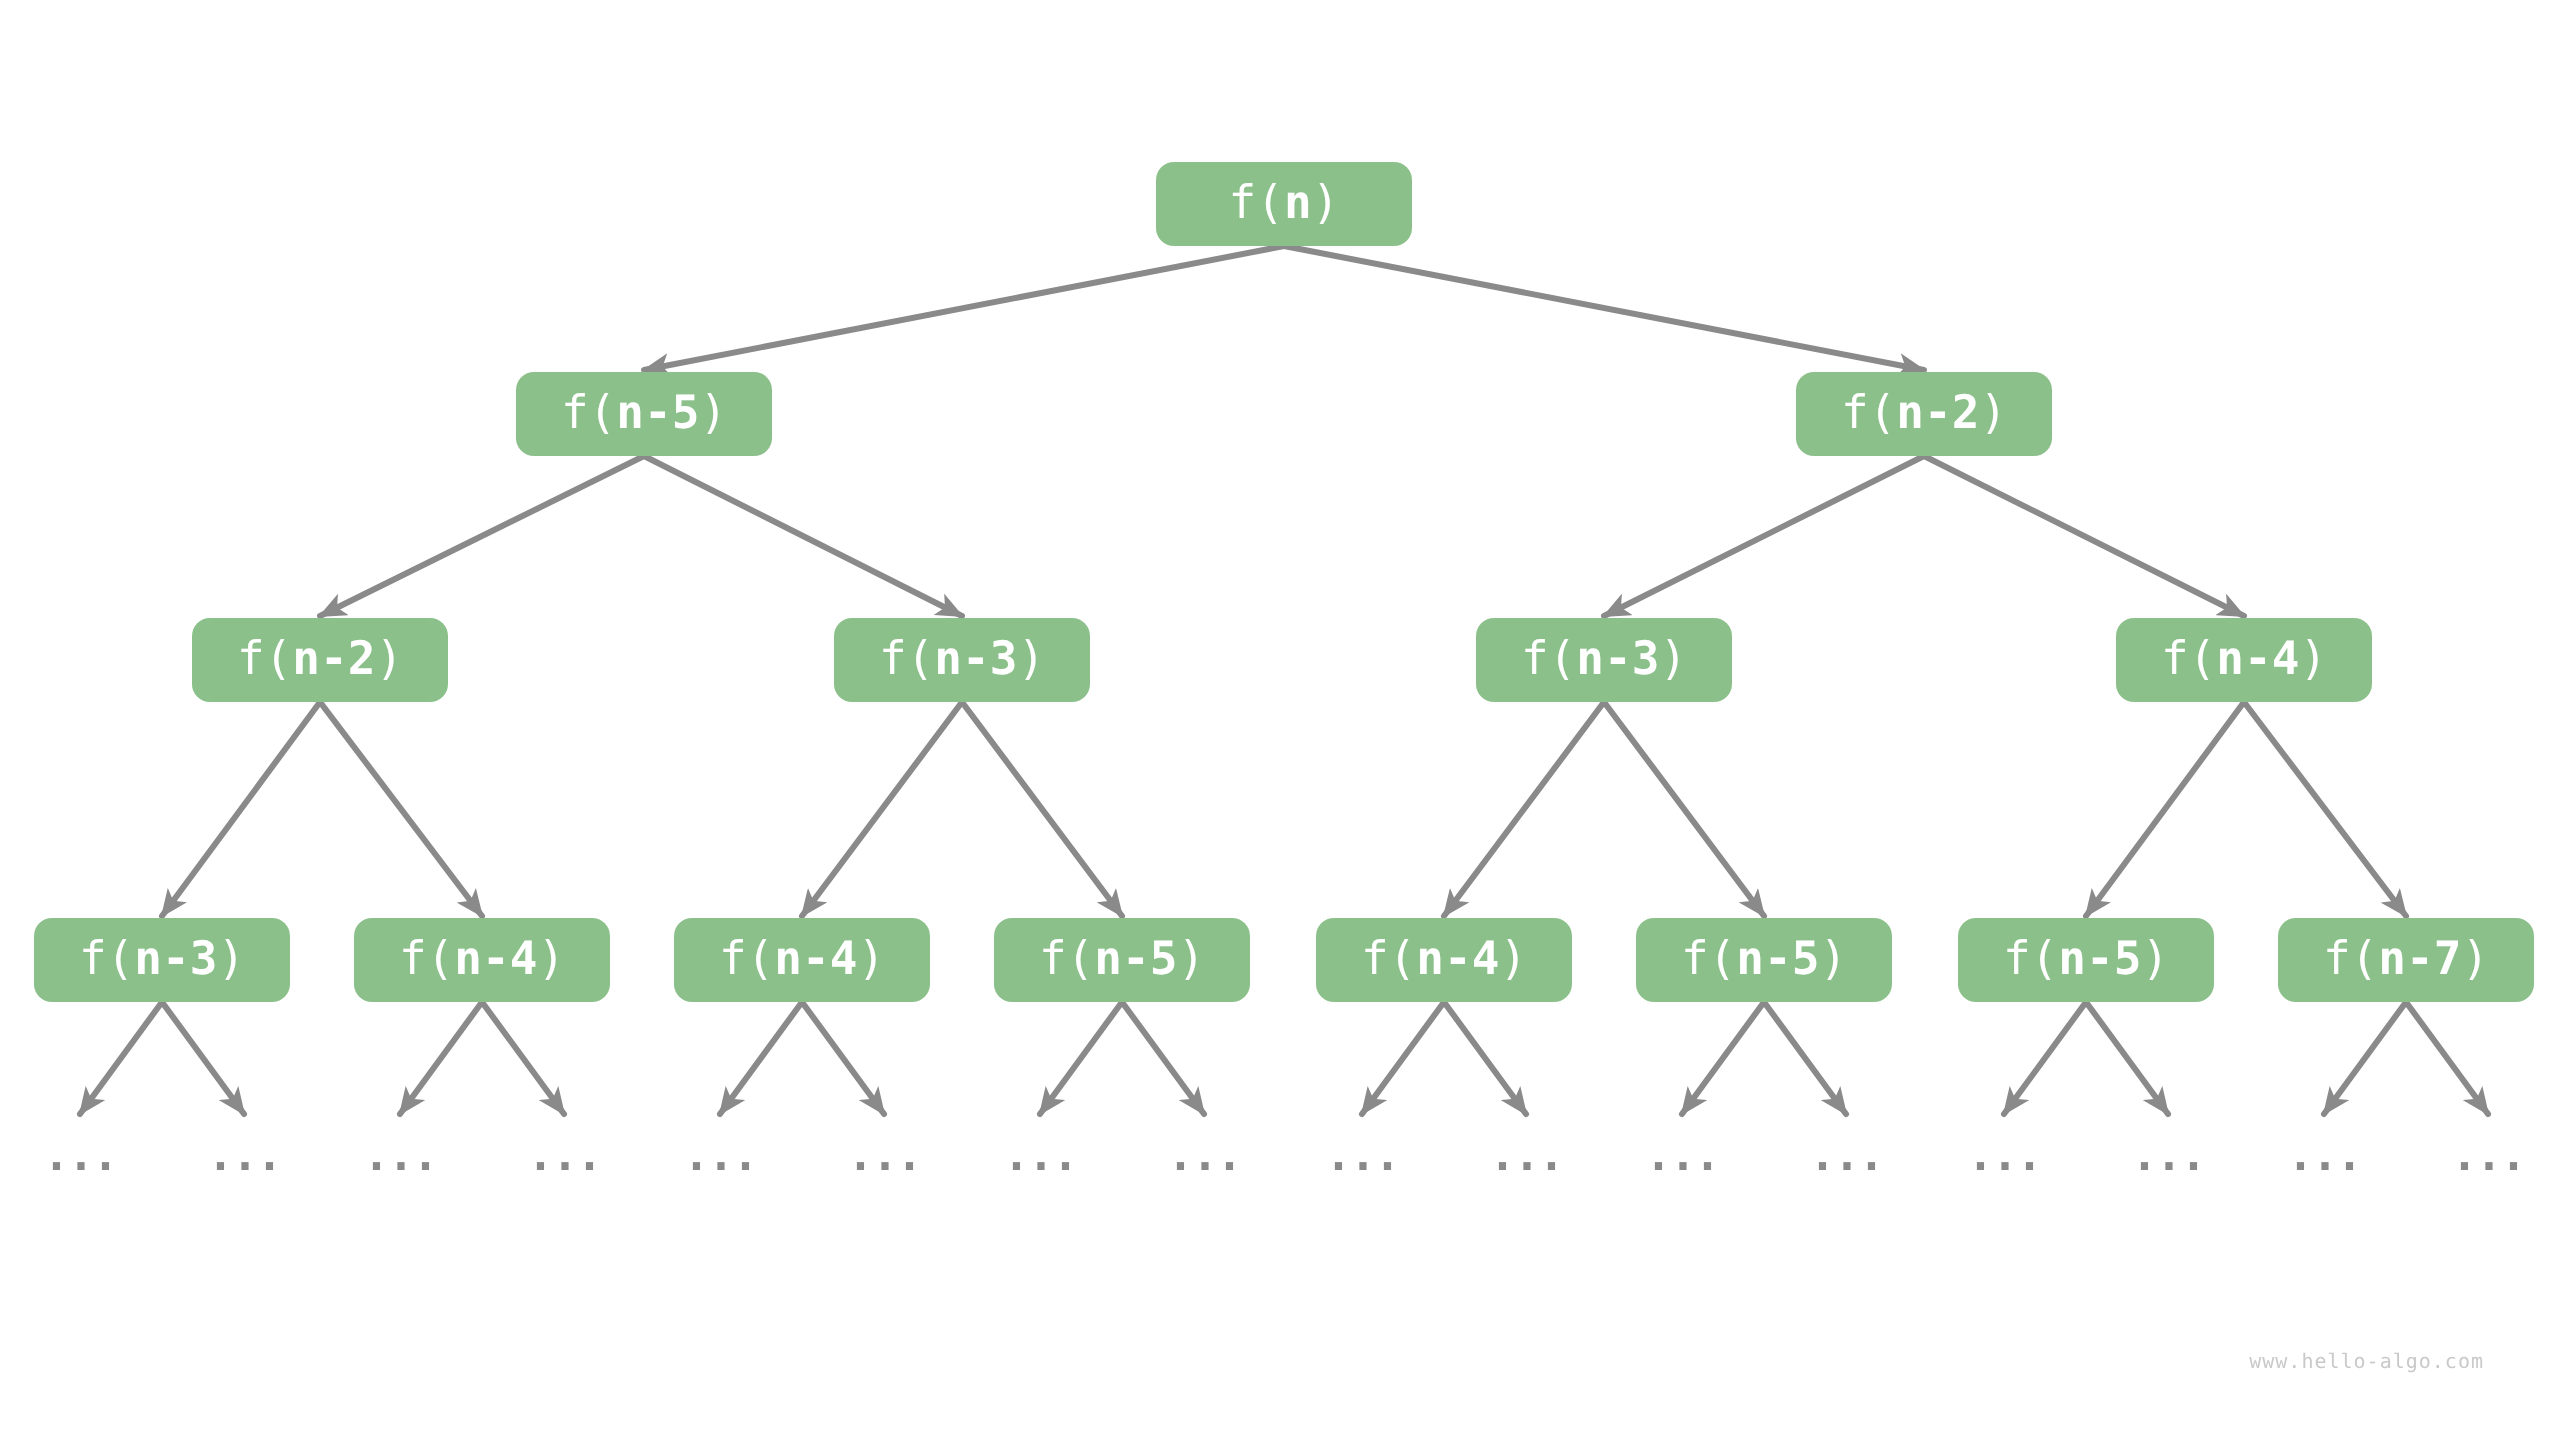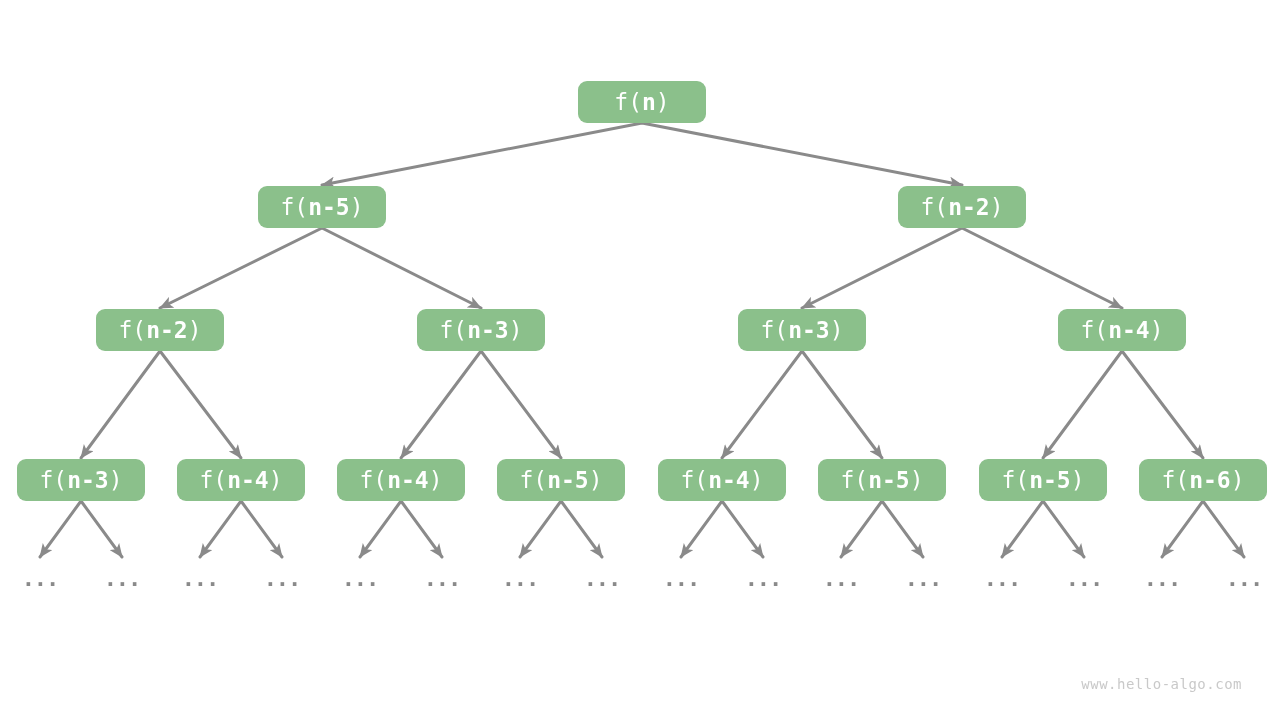--- a/index.html
+++ b/index.html
@@ -26,21 +26,21 @@
     box-sizing:border-box;
   }
   .node .arg{font-weight:bold;}
   .ellipsis{
     position:absolute;width:48px;height:26px;line-height:26px;
     text-align:center;color:var(--dots);
     font-size:22px;font-weight:bold;letter-spacing:-1px;
   }
   .watermark{
     position:absolute;right:38px;top:676px;
-    font-size:14px;color:var(--watermark);letter-spacing:0.5px;
+    font-size:10px;color:var(--watermark);letter-spacing:0.5px;
   }
 </style>
 </head>
 <body>
 
 <div id="stage">
   <svg id="edge-layer" viewBox="0 0 1280 720" xmlns="http://www.w3.org/2000/svg">
     <defs>
       <marker id="arrow" viewBox="0 0 14 12" markerWidth="14" markerHeight="12" refX="13" refY="6" orient="auto" markerUnits="userSpaceOnUse">
         <path d="M0,0 L14,6 L0,12 L3.5,6 Z" fill="#8a8a8a"></path>
@@ -145,21 +145,21 @@
         <span class="arg">n-5</span>
         <span>)</span>
       </div>
       <div class="node" style="left: 979px; top: 459px;">
         <span>f(</span>
         <span class="arg">n-5</span>
         <span>)</span>
       </div>
       <div class="node" style="left: 1139px; top: 459px;">
         <span>f(</span>
-        <span class="arg">n-6</span>
+        <span class="arg">n-7</span>
         <span>)</span>
       </div>
     </div>
   <div id="leaves">
       <div class="ellipsis" style="left: 16px; top: 566px;">...</div>
       <div class="ellipsis" style="left: 98px; top: 566px;">...</div>
       <div class="ellipsis" style="left: 176px; top: 566px;">...</div>
       <div class="ellipsis" style="left: 258px; top: 566px;">...</div>
       <div class="ellipsis" style="left: 336px; top: 566px;">...</div>
       <div class="ellipsis" style="left: 418px; top: 566px;">...</div>

